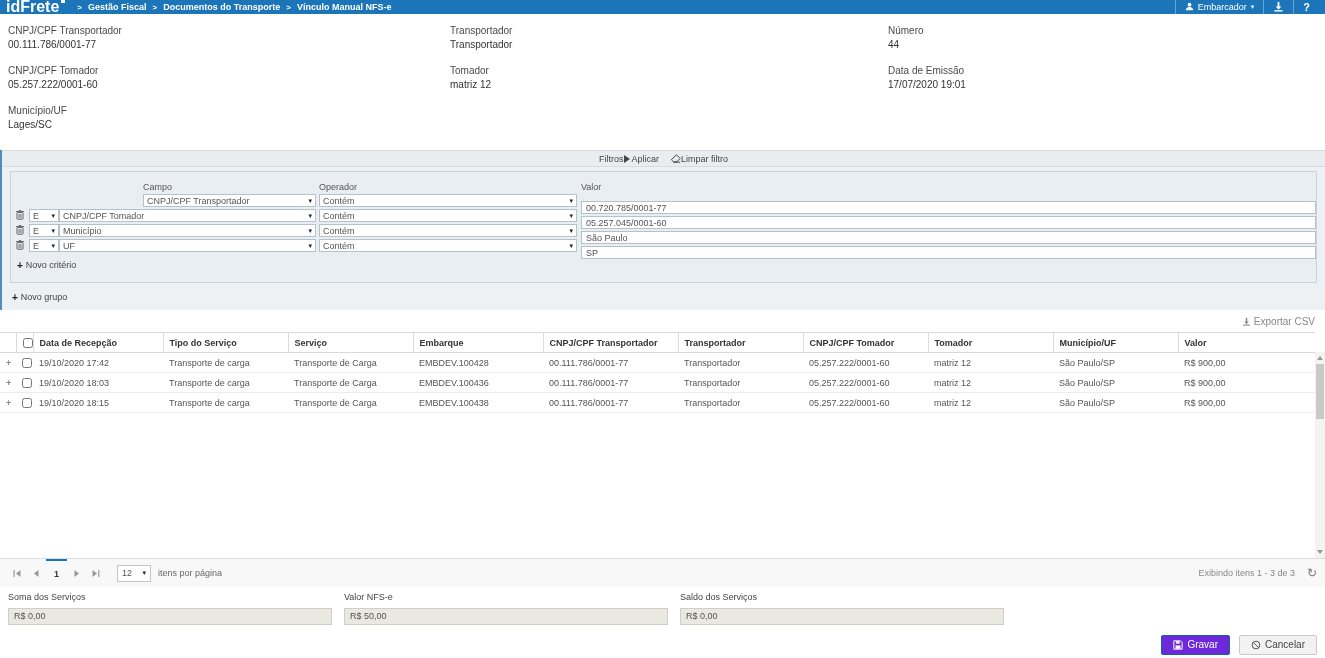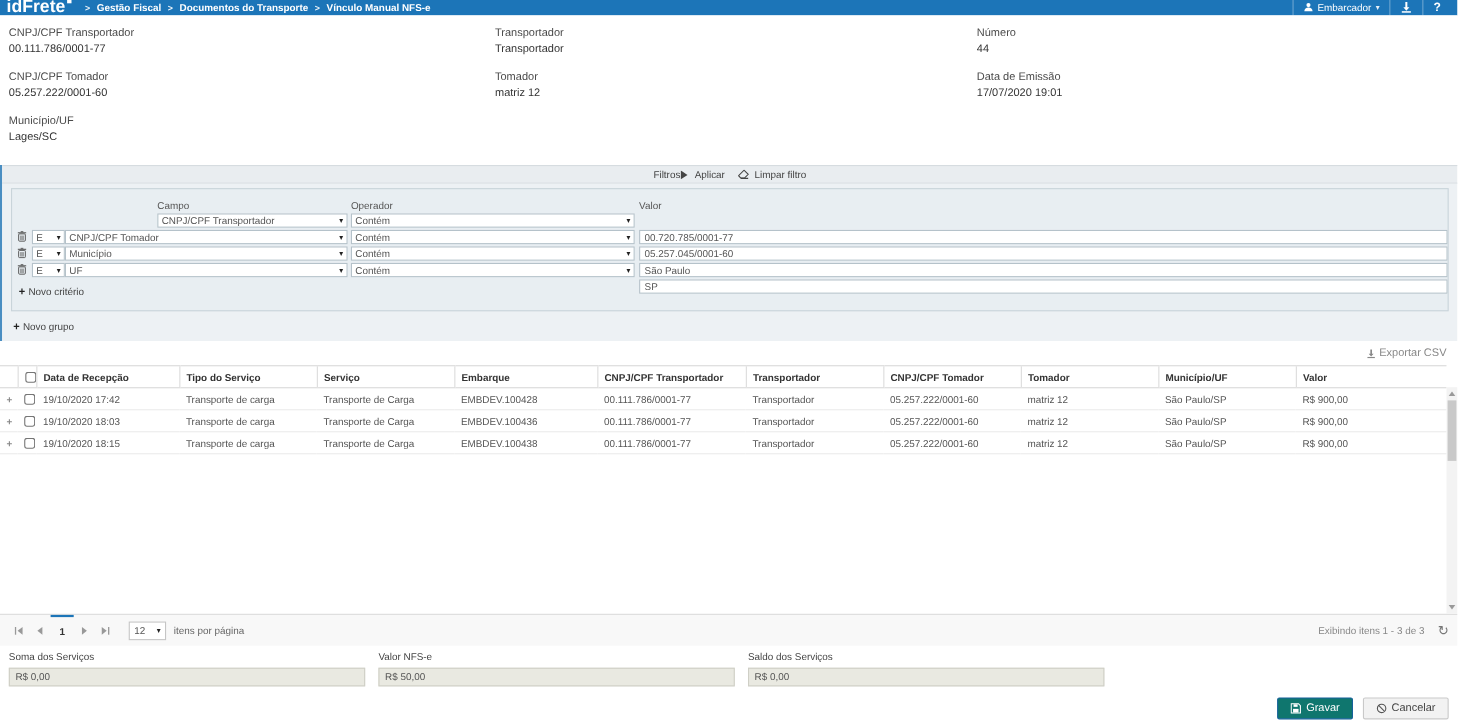--- a/index.html
+++ b/index.html
@@ -25,42 +25,42 @@
   .info-field { margin-bottom:13px; }
   .info-label { font-size:10px; color:#4a4a4a; line-height:13px; }
   .info-value { font-size:10px; color:#333; line-height:13px; margin-top:1px; }
 
   
   .filters { border-left:2px solid #4a8ec2; }
   .filters-bar { height:17px; background:#e9edf0; border-top:1px solid #d6dce0; border-bottom:1px solid #d6dce0;
                  display:flex; align-items:center; justify-content:center; padding:0 8px; }
   .filters-title { font-size:9px; color:#444; }
   .filters-actions { display:flex; align-items:center; gap:12px; }
-  .flt-link { display:flex; align-items:center; gap:5px; font-size:9px; color:#444; cursor:pointer; }
+  .flt-link { display:flex; align-items:center; gap:0; font-size:9px; color:#444; cursor:pointer; }
   .filters-body { background:#edf1f4; padding:4px 8px 8px 8px; }
   .group-panel { position:relative; border:1px solid #c9d4da; background:#e8eef2; height:112px; }
   .group-head { height:20px; position:relative; border-bottom:1px solid #d9e1e6; }
   .group-title { position:absolute; left:6px; top:4px; font-size:9px; color:#444; }
   .group-controls { position:absolute; right:5px; top:2px; display:flex; align-items:center; gap:7px; }
   .icon-btn { background:none; border:none; cursor:pointer; display:flex; align-items:center; padding:0; }
   .minus-glyph { font-size:11px; color:#333; line-height:10px; }
   .labels-row { position:relative; height:11px; margin-top:10px; }
   .col-label { position:absolute; font-size:9px; color:#555; top:0; }
   .lbl-campo { left:132px; } .lbl-oper { left:308px; } .lbl-valor { left:570px; }
   .f-row { position:relative; height:15px; }
   .kselect { position:absolute; top:1px; height:13px; background:#fff; border:1px solid #b5c2ca;
              display:flex; align-items:center; justify-content:space-between; padding:0 3px;
              font-size:9px; color:#555; cursor:pointer; overflow:hidden; white-space:nowrap; }
   .chev { font-size:7px; color:#222; margin-left:3px; flex:0 0 auto; }
   .f-trash { position:absolute; left:5px; top:2px; }
   .f-logic { left:18px; width:30px; }
   .f-campo { left:48px; width:257px; }
   .f-campo-first { left:132px; width:173px; }
   .f-oper { left:308px; width:258px; }
-  .f-valor { position:absolute; top:16px; left:570px; width:735px; height:13px; border:1px solid #b5c2ca;
+  .f-valor { position:absolute; top:8px; left:570px; width:735px; height:13px; border:1px solid #b5c2ca;
              font-size:9px; color:#555; padding:0 4px; background:#fff; }
   .new-link { display:flex; align-items:center; gap:3px; font-size:9px; color:#444; cursor:pointer; }
   .nc { margin:7px 0 0 6px; }
   .ng { margin:9px 0 0 2px; }
   .plus-glyph { font-weight:bold; font-size:10px; color:#222; line-height:9px; }
 
   
   .export-row { height:22px; display:flex; justify-content:flex-end; align-items:center; gap:3px;
                 padding-right:10px; font-size:10px; color:#888; }
   .export-row span { cursor:pointer; }
@@ -95,21 +95,21 @@
   .totals { display:flex; gap:12px; padding:5px 8px 0 8px; }
   .total-field { width:324px; }
   .total-label { display:block; font-size:9px; color:#444; margin-bottom:3px; }
   .total-input { width:100%; height:17px; background:#e9e9e1; border:1px solid #cfcfc6; font-size:9px;
                  color:#555; padding:0 5px; }
 
   
   .actions { display:flex; justify-content:flex-end; gap:9px; padding:10px 8px 0 0; }
   .btn { height:20px; display:flex; align-items:center; gap:4px; font-size:10px; padding:0 11px;
          border-radius:2px; cursor:pointer; }
-  .btn-save { background:#0f766e; border:1px solid #15619a; color:#fff; }
+  .btn-save { background:#6d28d9; border:1px solid #15619a; color:#fff; }
   .btn-cancel { background:#f2f2f2; border:1px solid #c9c9c9; color:#444; }
 </style>
 </head>
 <body>
 
 <header class="topbar">
   <div class="logo">
     <span>idFrete</span>
     <span class="logo-block"></span>
   </div>

